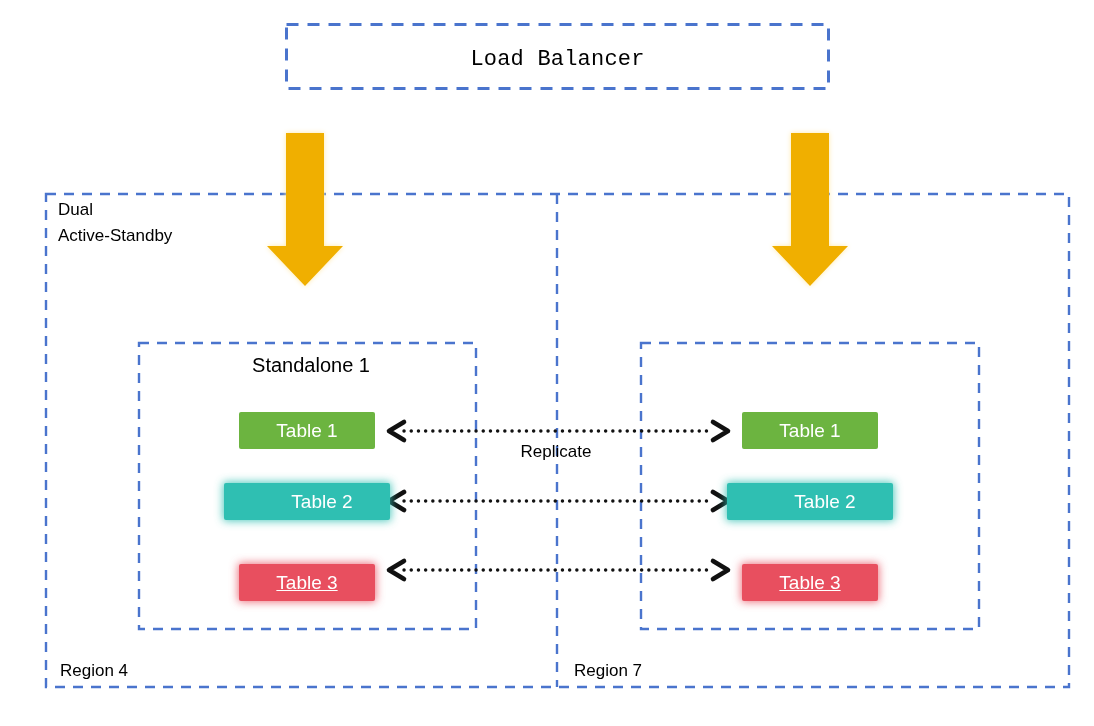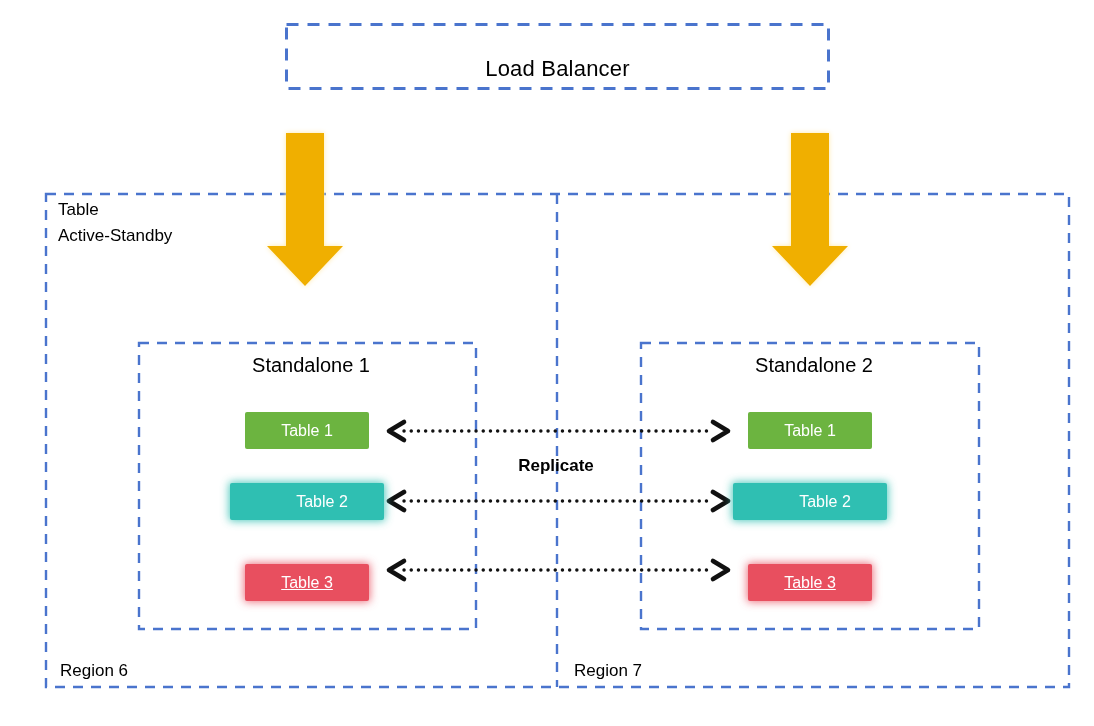--- a/index.html
+++ b/index.html
@@ -19,23 +19,23 @@
     pointer-events: none;
   }
   .dashed-stroke { fill: none; stroke: #4A74CD; }
   .gold-arrow { filter: drop-shadow(0 0 2.5px #ffe9a8); }
   .dot-line { stroke: #111111; stroke-width: 3.4; stroke-linecap: round; stroke-dasharray: 0.1 7.1; fill: none; }
   .chevron { stroke: #111111; stroke-width: 4.6; stroke-linecap: round; stroke-linejoin: round; fill: none; }
 
   .abs { position: absolute; }
 
   .lb-box {
-    left: 285px; top: 35px; width: 545px; height: 67px;
+    left: 285px; top: 26px; width: 545px; height: 67px;
     display: flex; align-items: center; justify-content: center;
-    font-size: 22px; letter-spacing: 0.2px;
+    font-size: 22px; letter-spacing: 0.2px; font-family: Liberation Mono, monospace;
   }
   .annotation {
     left: 58px; top: 197px;
     font-size: 17px; line-height: 1.55;
     white-space: pre-line;
   }
   .region-label { font-size: 17px; }
   .region-1-label { left: 60px; top: 661px; }
   .region-2-label { left: 574px; top: 661px; }
 
@@ -44,36 +44,35 @@
   }
   .standalone-1 { left: 138px; }
   .standalone-2 { left: 641px; }
   .standalone-title {
     position: absolute; left: 8px; right: 0; top: 12px;
     text-align: center; font-size: 20px;
   }
   .table-chip {
     position: absolute;
     left: 50%; transform: translateX(-50%);
-    width: 124px; height: 37px;
+    width: 136px; height: 37px;
     border-radius: 2px;
-    color: #ffffff; font-size: 16px;
+    color: #ffffff; font-size: 19px;
     display: flex; align-items: center; justify-content: center;
   }
   .row-1 { top: 70px; }
   .row-2 { top: 141px; padding-left: 30px; }
   .row-3 { top: 222px; text-decoration: underline; }
   .glow-teal { box-shadow: 0 0 9px 1px rgba(47, 191, 178, 0.85); }
   .glow-red  { box-shadow: 0 0 9px 1px rgba(232, 79, 95, 0.8); }
 
   .replicate-label {
-    left: 556px; top: 456px;
+    left: 556px; top: 442px;
     transform: translateX(-50%);
     font-size: 17px;
-    font-weight: bold;
   }
 </style>
 </head>
 <body>
 
 <div class="canvas">
 
   <svg class="overlay-svg" viewBox="0 0 1094 726">
 
     <rect x="286.5" y="24.5" width="542" height="64" class="dashed-stroke" stroke-width="3" stroke-dasharray="12 9"></rect>
@@ -99,34 +98,33 @@
       <line class="dot-line" x1="404" y1="570" x2="712" y2="570"></line>
       <polyline class="chevron" points="404,561 389,570 404,579"></polyline>
       <polyline class="chevron" points="713,561 728,570 713,579"></polyline>
     </g>
   </svg>
 
   <div class="abs lb-box">
     <span>Load Balancer</span>
   </div>
 
-  <div class="abs annotation">Table
+  <div class="abs annotation">Dual
 Active-Standby</div>
-  <div class="abs region-label region-1-label">Region 6</div>
+  <div class="abs region-label region-1-label">Region 4</div>
   <div class="abs region-label region-2-label">Region 7</div>
 
   <div class="abs standalone standalone-1">
     <div class="standalone-title">Standalone 1</div>
     <div class="table-chip row-1" style="background-color: rgb(108, 180, 64);">Table 1</div>
     <div class="table-chip row-2 glow-teal" style="background-color: rgb(47, 191, 178);">Table 2</div>
     <div class="table-chip row-3 glow-red" style="background-color: rgb(232, 79, 95);">Table 3</div>
   </div>
 
   <div class="abs standalone standalone-2">
-    <div class="standalone-title">Standalone 2</div>
     <div class="table-chip row-1" style="background-color: rgb(108, 180, 64);">Table 1</div>
     <div class="table-chip row-2 glow-teal" style="background-color: rgb(47, 191, 178);">Table 2</div>
     <div class="table-chip row-3 glow-red" style="background-color: rgb(232, 79, 95);">Table 3</div>
   </div>
 
   <div class="abs replicate-label">Replicate</div>
 
 </div>
 
 </body></html>

